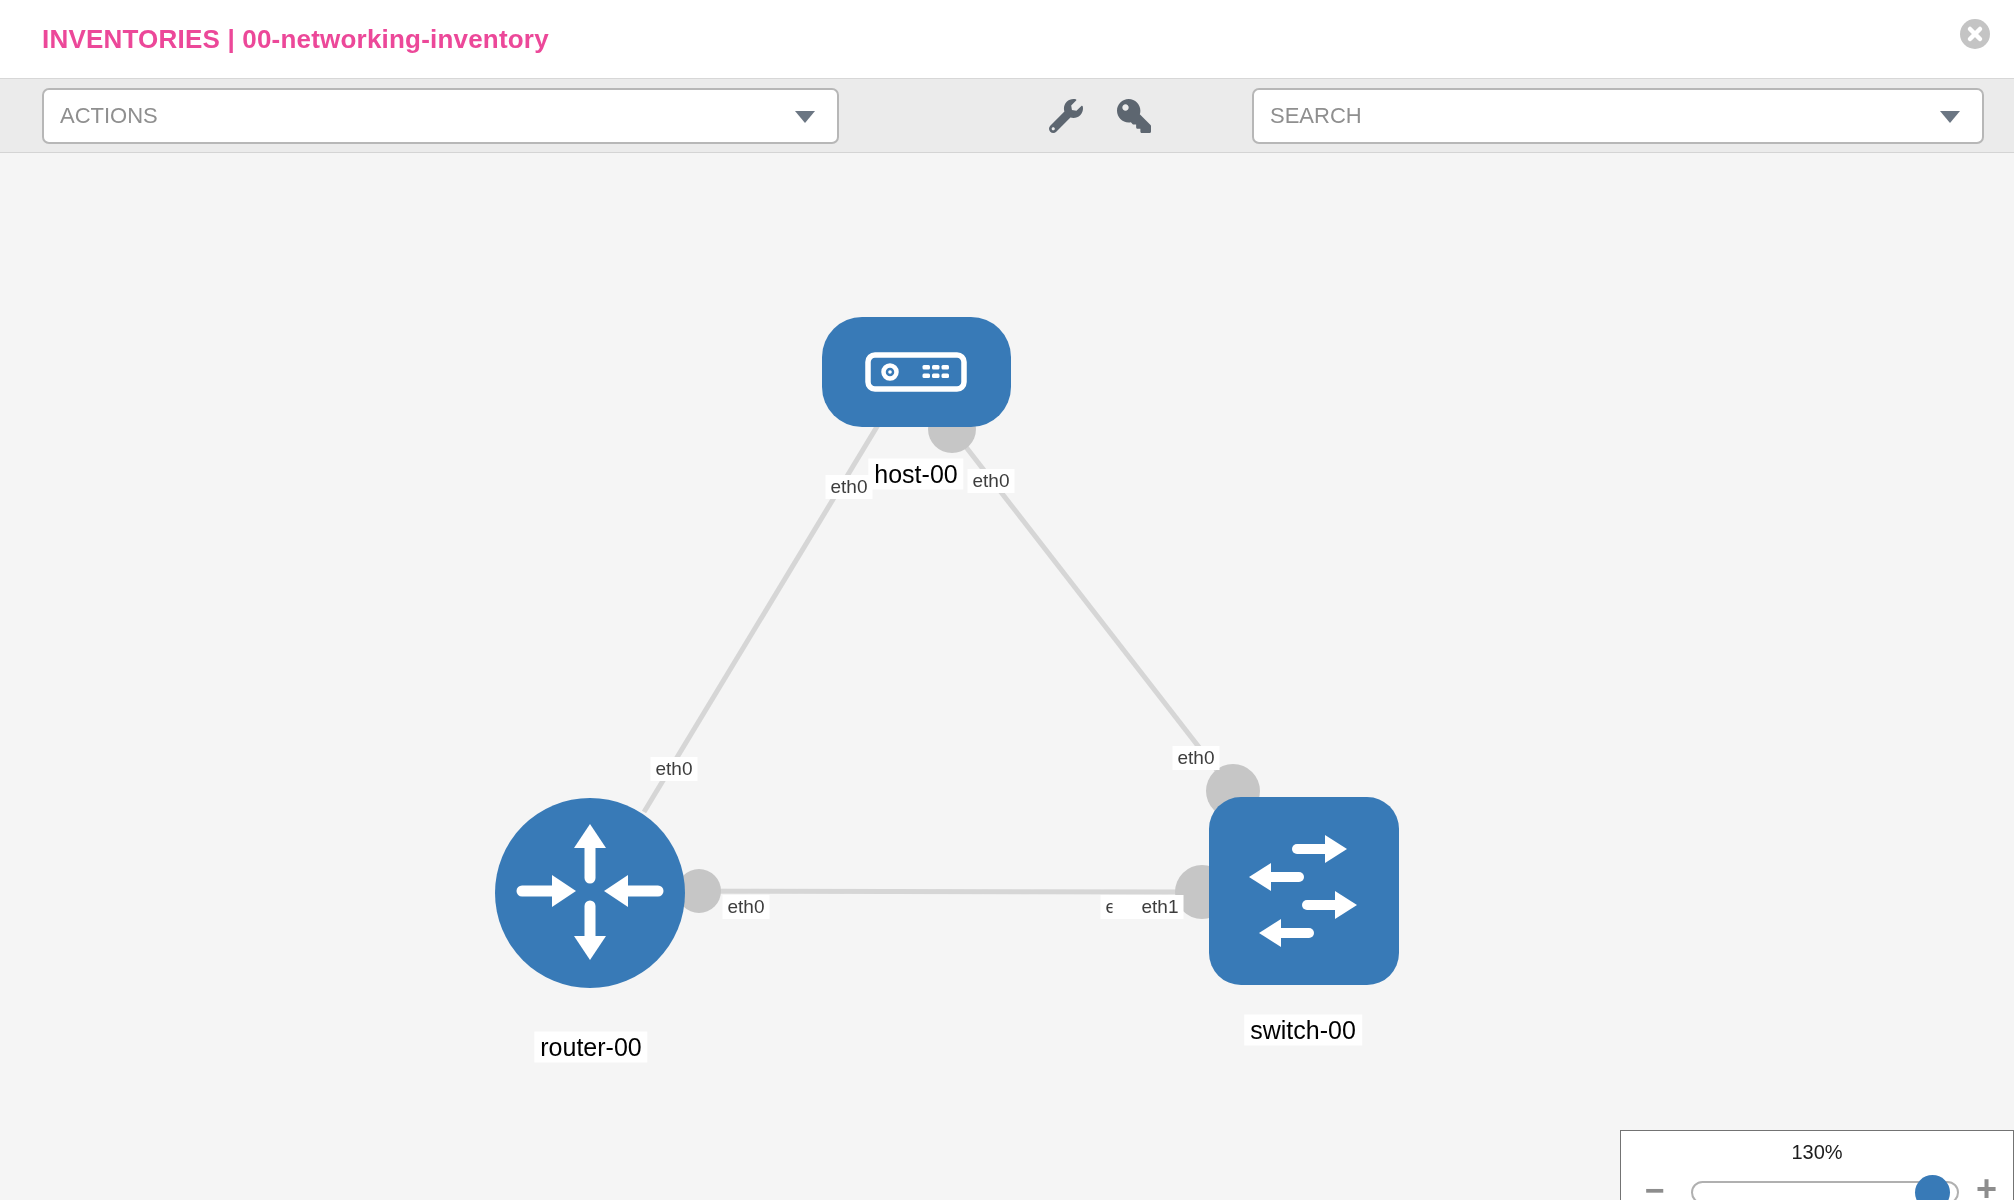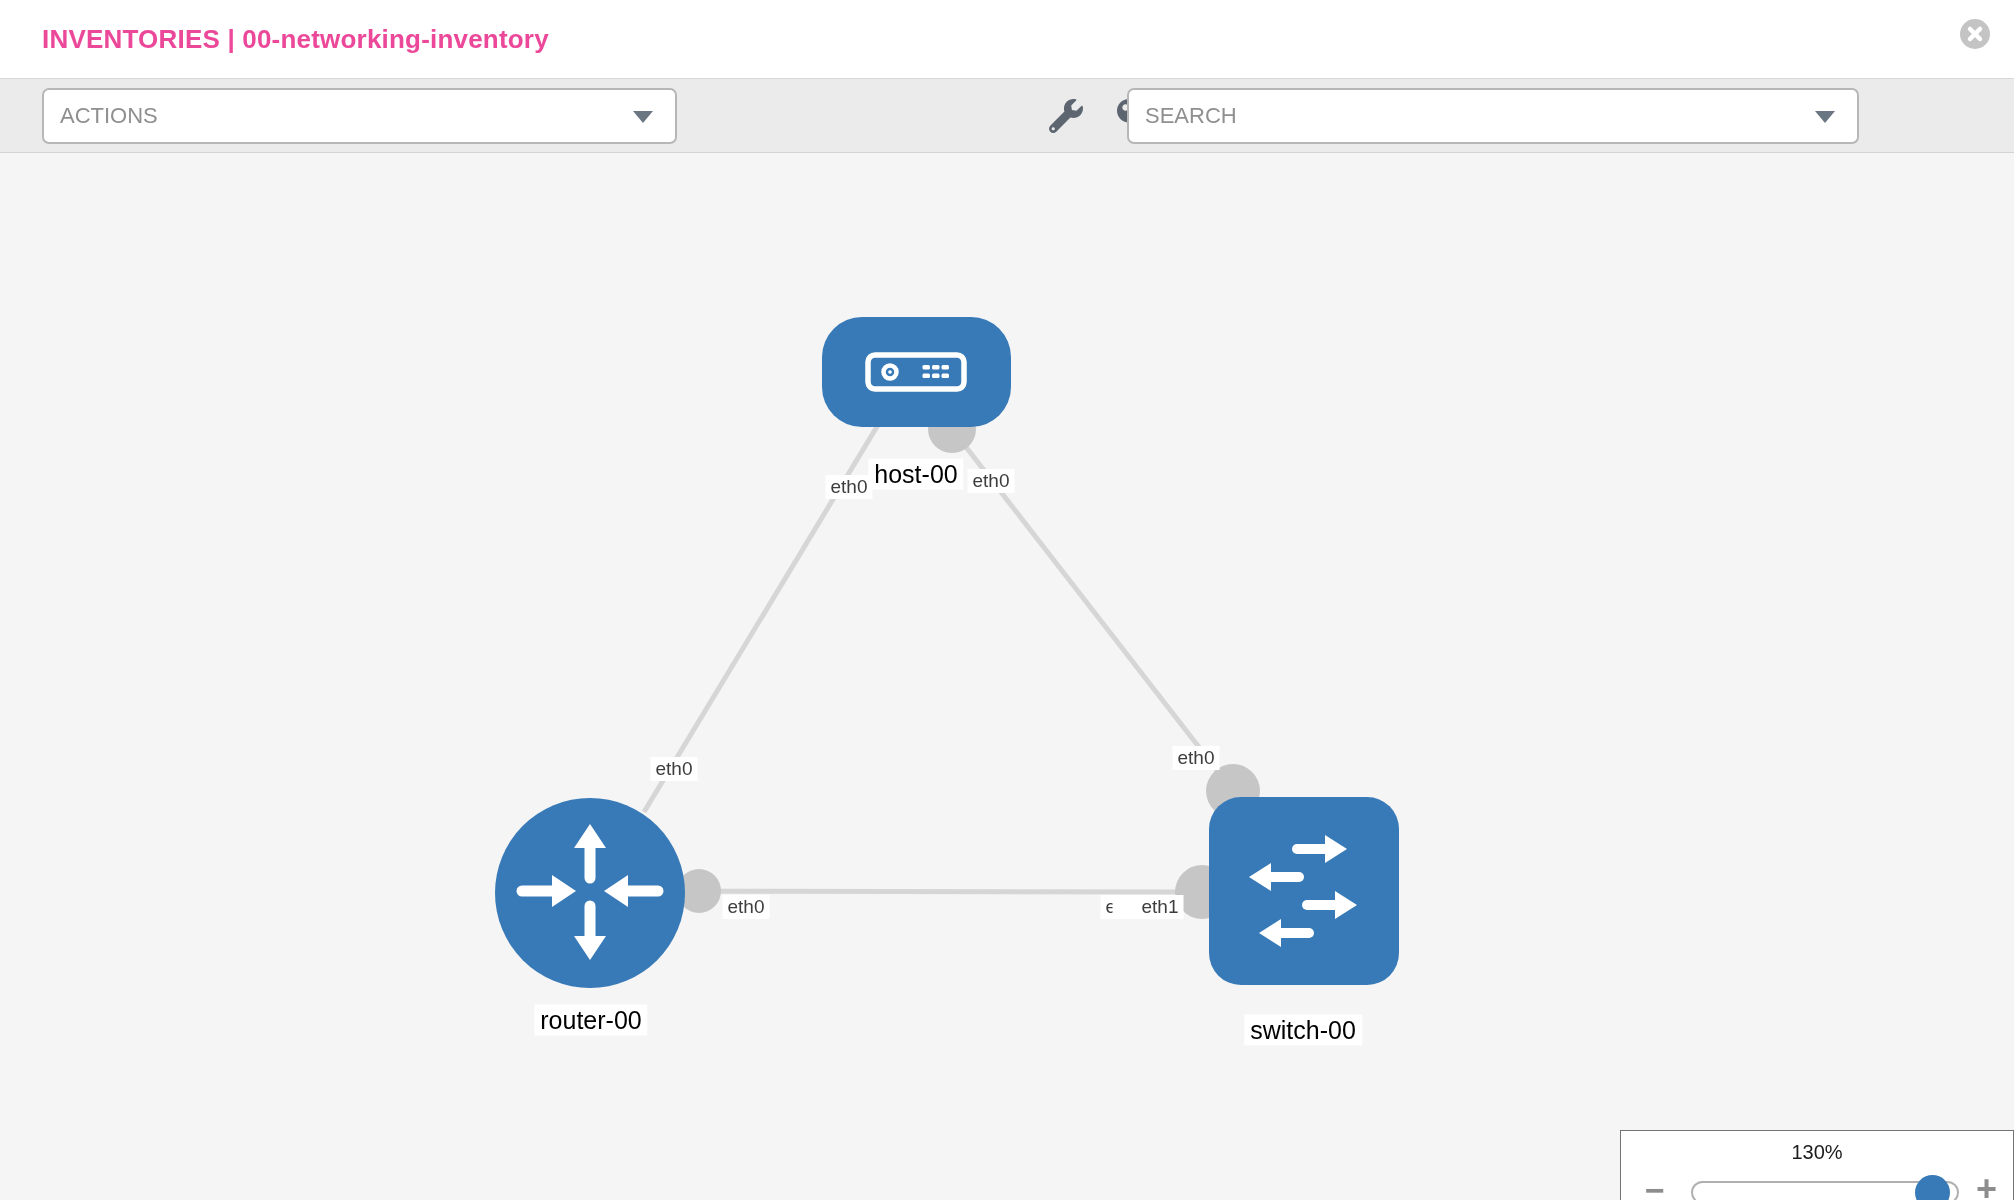--- a/index.html
+++ b/index.html
@@ -16,22 +16,22 @@
   
   .toolbar{position:absolute;left:0;top:78px;width:100%;height:75px;background:#ebebeb;
            border-top:1px solid #d7d7d7;border-bottom:1px solid #d4d4d4;box-sizing:border-box;}
   .select{position:absolute;top:9px;height:56px;background:#fff;border:2px solid #b7b7b7;
           border-radius:7px;box-sizing:border-box;cursor:pointer;}
   .select .sel-label{position:absolute;left:16px;top:0;height:52px;line-height:52px;
           font-size:22px;color:#8f8f8f;}
   .caret{position:absolute;right:22px;top:21px;width:0;height:0;
          border-left:10px solid transparent;border-right:10px solid transparent;
          border-top:12px solid #6b7683;}
-  .actions{left:42px;width:635px;}
-  .search{left:1127px;width:732px;}
+  .actions{left:42px;width:797px;}
+  .search{left:1252px;width:732px;}
   .iconbtn{position:absolute;top:15px;width:44px;height:44px;display:flex;
            align-items:center;justify-content:center;cursor:pointer;}
   .wrench-btn{left:1044px;}
   .key-btn{left:1112px;}
 
   
   .canvas{position:absolute;left:0;top:153px;width:2014px;height:1047px;
           background:var(--canvas-bg,#f5f5f5);}
   .topo-svg{position:absolute;left:0;top:0;}
   .link{stroke:var(--link-gray,#d6d6d6);stroke-width:5;}
@@ -162,21 +162,21 @@
       <div class="nodelabel" style="left:916px;top:456px;">host-00</div>
       <div class="iflabel" style="left:991px;top:463px;">eth0</div>
 
       <div class="iflabel" style="left:674px;top:751px;">eth0</div>
       <div class="iflabel" style="left:1196px;top:740px;">eth0</div>
 
       <div class="iflabel" style="left:746px;top:889px;">eth0</div>
       <div class="iflabel" style="left:1124px;top:889px;">eth0</div>
       <div class="iflabel over" style="left:1148px;top:889px;">eth1</div>
 
-      <div class="nodelabel" style="left:591px;top:1002px;">router-00</div>
+      <div class="nodelabel" style="left:591px;top:1029px;">router-00</div>
       <div class="nodelabel" style="left:1303px;top:1012px;">switch-00</div>
     </div>
   </div>
 
   <div class="zoom-panel">
     <div class="zoom-value">130%</div>
     <div class="zoom-minus">−</div>
     <div class="zoom-track">
       <div class="zoom-thumb"></div>
     </div>

